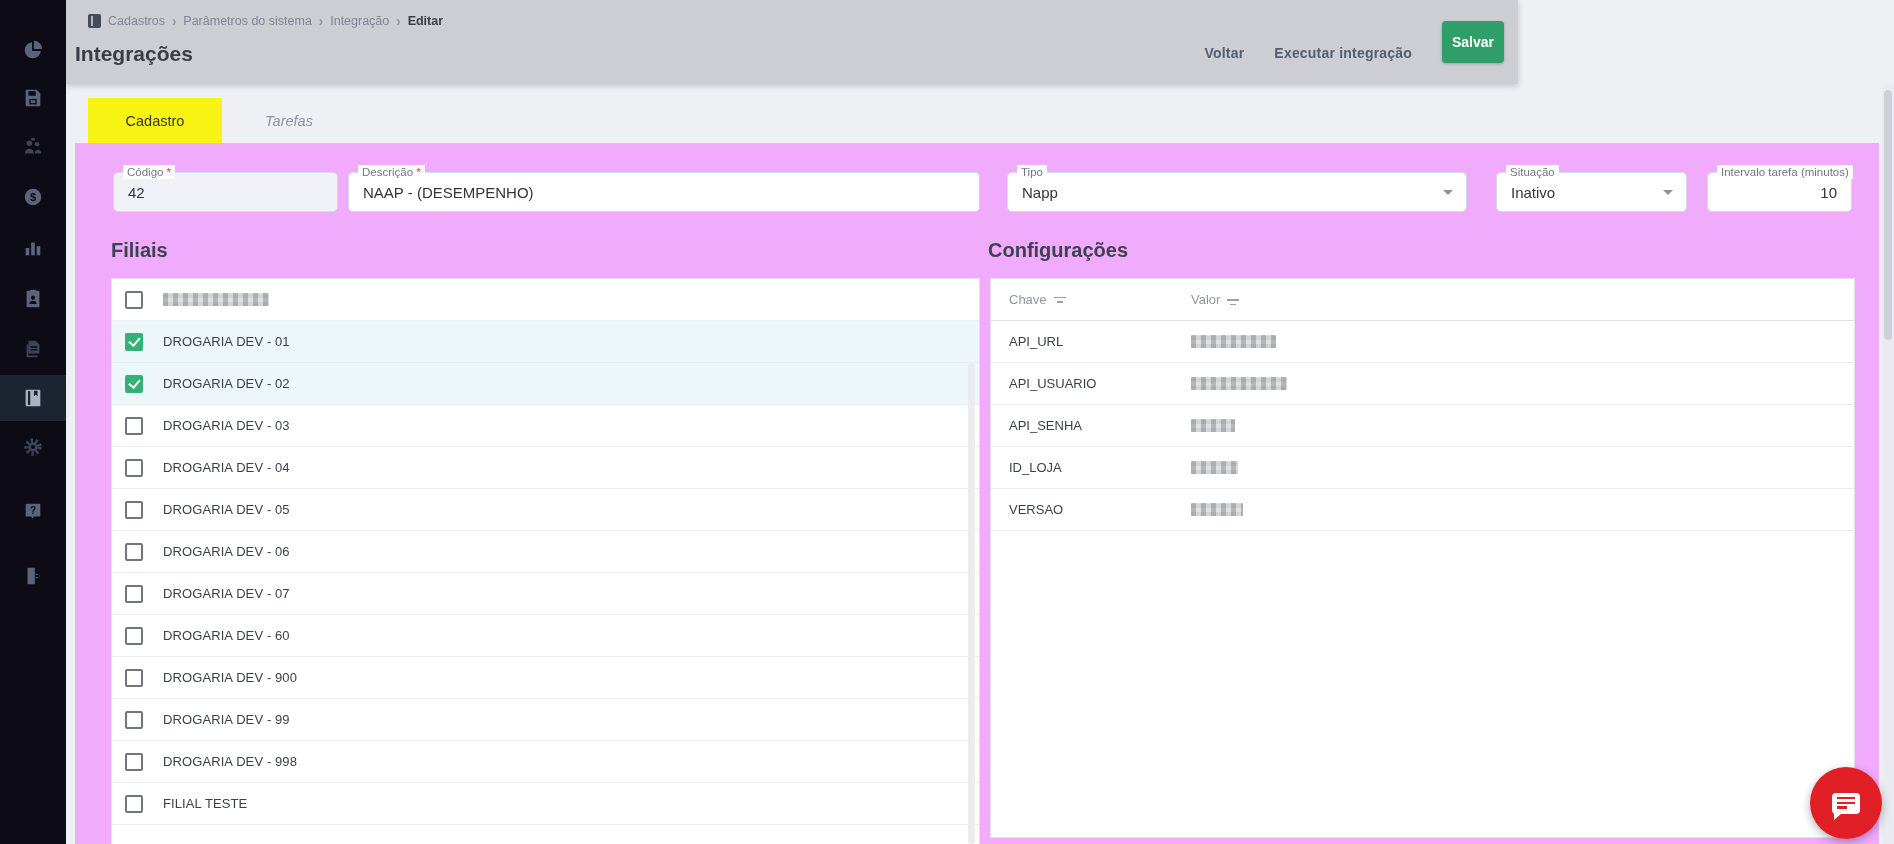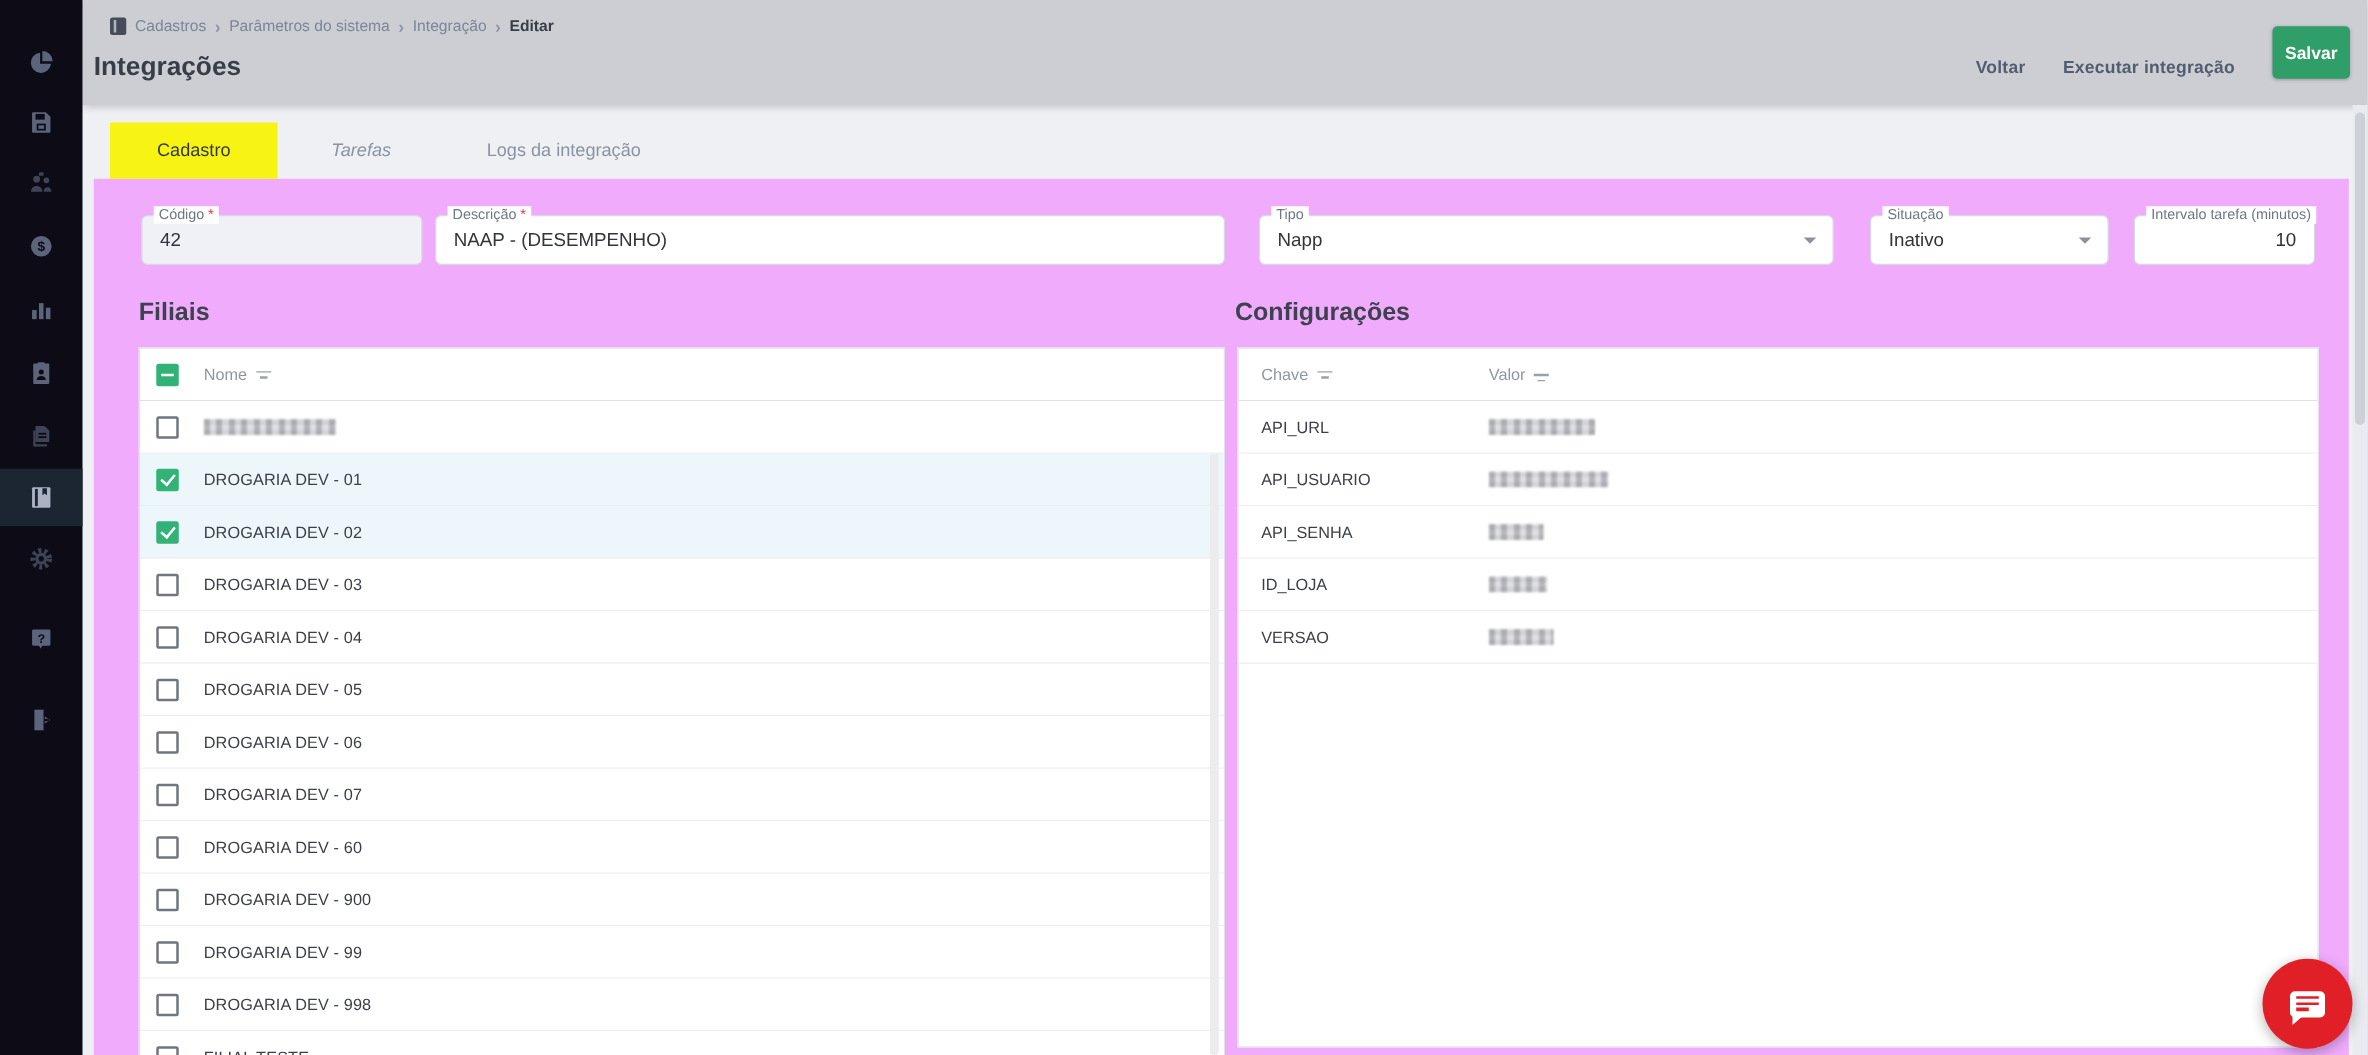--- a/index.html
+++ b/index.html
@@ -12,21 +12,21 @@
   .sidebar { position:absolute; left:0; top:0; width:66px; height:844px;
     background:#0c0b16; z-index:30; }
   .side-item { position:absolute; left:0; width:66px; height:44px;
     display:flex; align-items:center; justify-content:center; cursor:pointer; }
   .side-item svg { width:22px; height:22px; fill:#68718b; opacity:.88; }
   .side-item.dim svg { opacity:.55; }
   .side-item.active { background:#1c2633; height:46px; }
   .side-item.active svg { fill:#aab2c4; opacity:1; }
 
   
-  .header { position:absolute; left:66px; top:0; width:1828px; height:84px;
+  .header { position:absolute; left:66px; top:0; width:1452px; height:84px;
     background:#cdced3; z-index:20; box-shadow:0 2px 6px rgba(40,44,55,.22);padding-left:16px; }
   .breadcrumb { position:absolute; left:22px; top:12px; height:18px;
     display:flex; align-items:center; gap:7px; font-size:12.5px; color:#7d8597; }
   .crumb { color:#7d8597; cursor:pointer; }
   .crumb-sep { color:#8d94a5; font-size:13px; font-weight:700; transform:scaleY(1.1); }
   .crumb-current { color:#383d47; font-weight:700; }
   .bc-book { width:13px; height:14px; background:#454b59; border-radius:2px; position:relative; }
   .bc-book::after { content:""; position:absolute; left:3px; top:2px; bottom:2px; width:2px; background:#aeb3bd; }
   .page-title { position:absolute; left:9px; top:42px; font-size:21px; font-weight:700; color:#383d47; }
   .header-actions { position:absolute; right:14px; top:0; height:84px;
@@ -226,21 +226,20 @@
     <div class="header-actions">
       <span class="text-btn">Voltar</span>
       <span class="text-btn">Executar integração</span>
       <button class="btn-save">Salvar</button>
     </div>
   </header>
 
   <div class="tabbar">
     <div class="tab t1 active">Cadastro</div>
     <div class="tab t2">Tarefas</div>
-    <div class="tab t3">Logs da integração</div>
   </div>
 
   <main class="panel">
 
     <div class="field disabled" style="left:38px;width:225px">
       <label class="flabel">
         <span>Código</span><span class="req">*</span>
       </label>
       <div class="fvalue">42</div>
     </div>
@@ -271,30 +270,20 @@
     <div class="field" style="left:1632px;width:145px">
       <label class="flabel">
         <span>Intervalo tarefa (minutos)</span>
       </label>
       <div class="fvalue num">10</div>
     </div>
 
     <h2 class="sec-title" style="left:36px">Filiais</h2>
 
     <div class="tbl tbl-filiais">
-      <div class="thead">
-        <span class="cb ind"></span>
-        <span class="col-label">
-          <span>Nome</span>
-          <span class="filter-ic">
-              <i class="b1"></i>
-              <i class="b2"></i>
-            </span>
-        </span>
-      </div>
 
       <div class="trow">
         <span class="cb off"></span>
         <span class="rowname">
             <span class="censor" style="width:106px;display:block"></span>
           </span>
       </div>
       <div class="trow sel">
         <span class="cb on"></span>
         <span class="rowname">DROGARIA DEV - 01</span>

